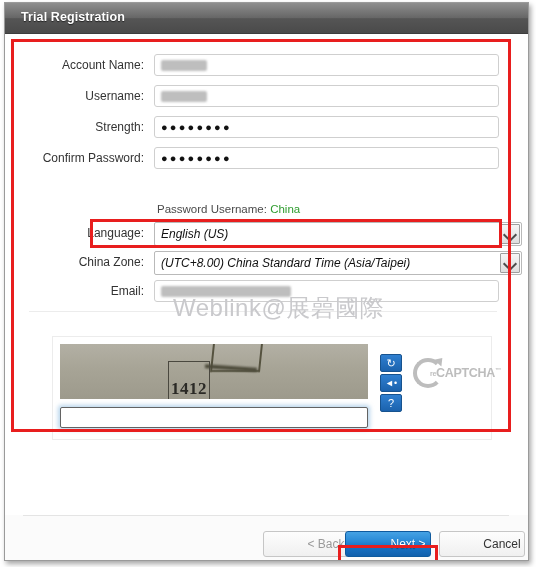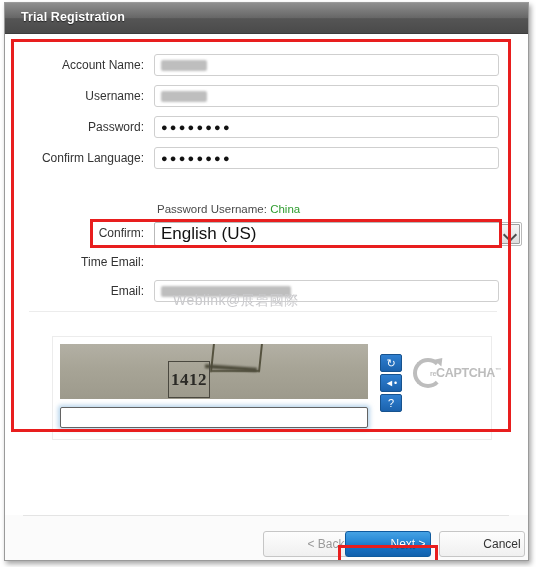--- a/index.html
+++ b/index.html
@@ -134,26 +134,27 @@
   
   .f-select {
     position: absolute;
     left: 149px;
     width: 368px;
     height: 24px;
     border: 1px solid #b9b9b9;
     border-radius: 2px;
     background: #ffffff;
     box-sizing: border-box;
-    font-size: 17px;
+    font-size: 12px;
     color: #111111;
     line-height: 22px;
     padding-left: 6px;
     white-space: nowrap;
     overflow: hidden;
+    font-style: italic;
   }
   .sel-arrow {
     position: absolute;
     right: 1px;
     top: 1px;
     width: 20px;
     height: 20px;
     background: linear-gradient(to bottom, #f6f6f6, #dedede);
     border: 1px solid #9e9e9e;
     box-sizing: border-box;
@@ -191,21 +192,21 @@
     width: 468px;
     height: 1px;
     background: #ececec;
   }
 
   
   #watermark {
     position: absolute;
     left: 168px;
     top: 258px;
-    font-size: 14px;
+    font-size: 24px;
     color: #c9c9cc;
     letter-spacing: .5px;
     white-space: nowrap;
     z-index: 4;
     pointer-events: none;
   }
 
   
   #captcha-panel {
     position: absolute;
@@ -229,21 +230,21 @@
   #captcha-number {
     position: absolute;
     left: 108px;
     top: 17px;
     font-family: "Liberation Serif", serif;
     font-size: 17px;
     font-weight: bold;
     color: #2b2a26;
     letter-spacing: .5px;
     border: 1.5px solid #4a483f;
-    padding: 8px 2px;
+    padding: 17px 2px;
     line-height: 19px;
     filter: blur(.4px);
   }
   #captcha-shape {
     position: absolute;
     left: 152px;
     top: -10px;
     width: 46px;
     height: 36px;
     border: 2px solid #55523f;
@@ -433,45 +434,49 @@
     </div>
 
     <div class="form-row" style="top:20px">
       <div class="f-label">Account Name:</div>
       <div class="f-input">
         <span class="redact" style="width:46px"></span>
       </div>
     </div>
 
     <div class="form-row" style="top:82px">
-      <div class="f-label">Password:</div>
+      <div class="f-label">Strength:</div>
       <div class="f-input dots">●●●●●●●●</div>
     </div>
 
     <div class="form-row" style="top:113px">
-      <div class="f-label">Confirm Language:</div>
+      <div class="f-label">Confirm Password:</div>
       <div class="f-input dots">●●●●●●●●</div>
     </div>
 
     <div id="pw-strength">
       <span>Password Username:</span>
       <span id="pw-strength-value">China</span>
     </div>
 
     <div class="form-row" style="top:188px">
-      <div class="f-label">Confirm:</div>
+      <div class="f-label">Language:</div>
       <div class="f-select">
         <span>English (US)</span>
         <span class="sel-arrow"></span>
       </div>
     </div>
     <div id="red-outline-language"></div>
 
     <div class="form-row" style="top:217px">
-      <div class="f-label">Time Email:</div>
+      <div class="f-label">China Zone:</div>
+      <div class="f-select">
+        <span>(UTC+8.00) China Standard Time (Asia/Taipei)</span>
+        <span class="sel-arrow"></span>
+      </div>
     </div>
 
     <div class="form-row" style="top:246px">
       <div class="f-label">Email:</div>
       <div class="f-input">
         <span class="redact" style="width:130px"></span>
       </div>
     </div>
 
     <div class="divider" style="top:277px"></div>

